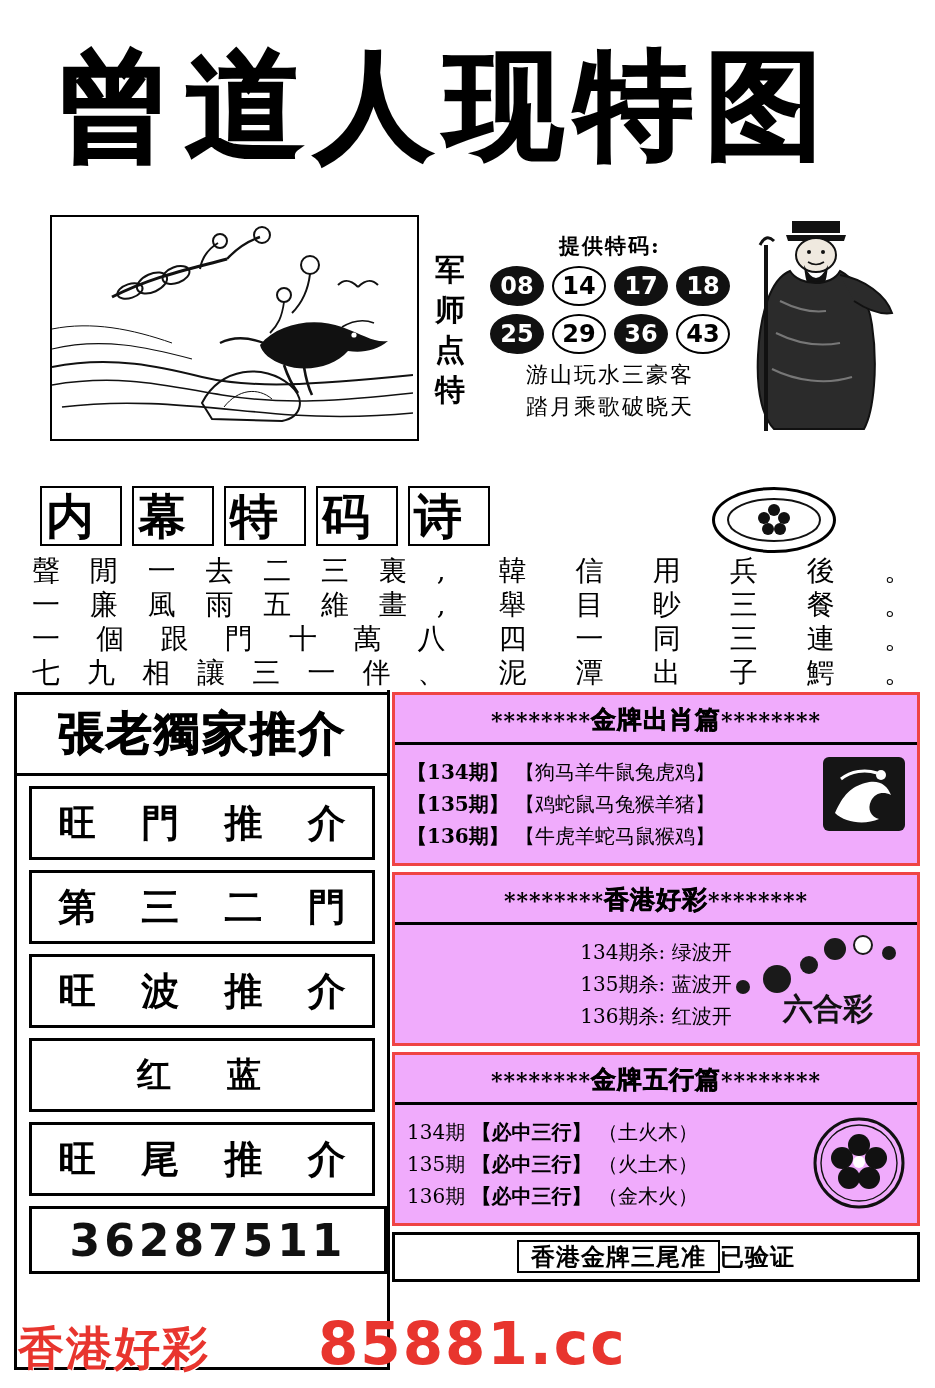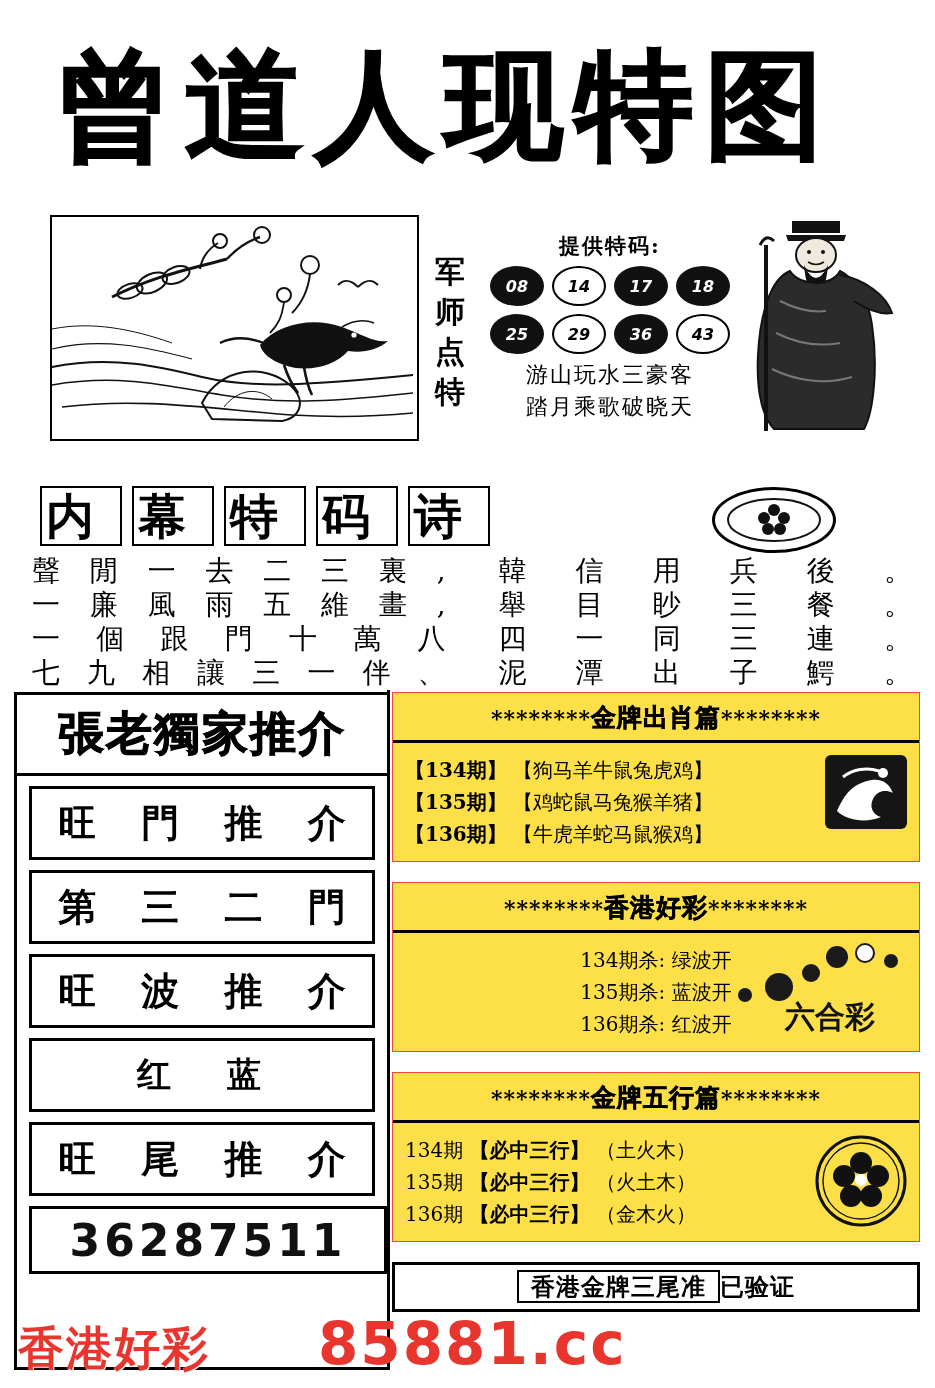--- a/index.html
+++ b/index.html
@@ -22,40 +22,39 @@
   
   .illus-box{
     position:absolute;left:50px;top:215px;width:365px;height:222px;
     border:2px solid #000;background:#fff;overflow:hidden;
   }
   .illus-svg{position:absolute;left:0;top:0;}
 
   
   .vert-label{
     position:absolute;left:428px;top:252px;width:44px;
-    font-family:Liberation Sans, sans-serif;
+    font-family:Liberation Mono, monospace;
     font-weight:bold;font-size:30px;line-height:40px;
     text-align:center;
   }
 
   
   .num-panel{position:absolute;left:490px;top:232px;width:240px;}
   .num-title{
     font-family:"DejaVu Serif","Liberation Serif",serif;
     font-weight:bold;font-size:21px;text-align:center;letter-spacing:2px;
     margin-bottom:6px;
   }
   .num-row{display:flex;justify-content:space-between;margin-bottom:8px;}
   .ball{
     width:50px;height:36px;border-radius:50%/50%;
     display:flex;align-items:center;justify-content:center;
     font-family:"DejaVu Sans","Liberation Sans",sans-serif;
-    font-weight:bold;font-size:16px;
+    font-weight:bold;font-size:24px;
     border:2px solid #000;
-    font-style:italic;
   }
   .ball.dark{background:#111;color:#fff;border-color:#111;}
   .ball.light{background:#fff;color:#000;}
   .couplet{
     font-family:"DejaVu Serif","Liberation Serif",serif;
     font-size:22px;line-height:26px;text-align:center;letter-spacing:2px;
     margin-top:6px;
   }
 
   
@@ -105,21 +104,21 @@
   .lc-cell.small{font-size:34px;letter-spacing:22px;}
   .lc-phone{
     margin:10px 0 0 12px;border:3px solid #000;height:62px;
     display:flex;align-items:center;justify-content:center;
     font-family:"DejaVu Sans","Liberation Sans",sans-serif;
     font-weight:bold;font-size:44px;letter-spacing:4px;color:#111;
   }
 
   
   .right-col{position:absolute;left:392px;top:692px;width:528px;height:672px;}
-  .rc-box{border:1px solid #ef4444;background:#fde047;margin-bottom:20px;position:relative;}
+  .rc-box{border:3px solid #ef4444;background:#f0abfc;margin-bottom:6px;position:relative;}
   .rc-band{
     font-family:"DejaVu Serif","Liberation Serif",serif;
     font-weight:bold;font-size:22px;text-align:center;
     padding:8px 0 6px 0;letter-spacing:1px;white-space:nowrap;
   }
   .rc-band .hl{font-size:25px;-webkit-text-stroke:0.6px #000;}
   .rc-inner{border-top:3px solid #000;padding:10px 12px;min-height:90px;position:relative;}
   .rc-line{
     font-family:"DejaVu Serif","Liberation Serif",serif;
     font-size:20px;line-height:30px;margin:2px 0;white-space:nowrap;

